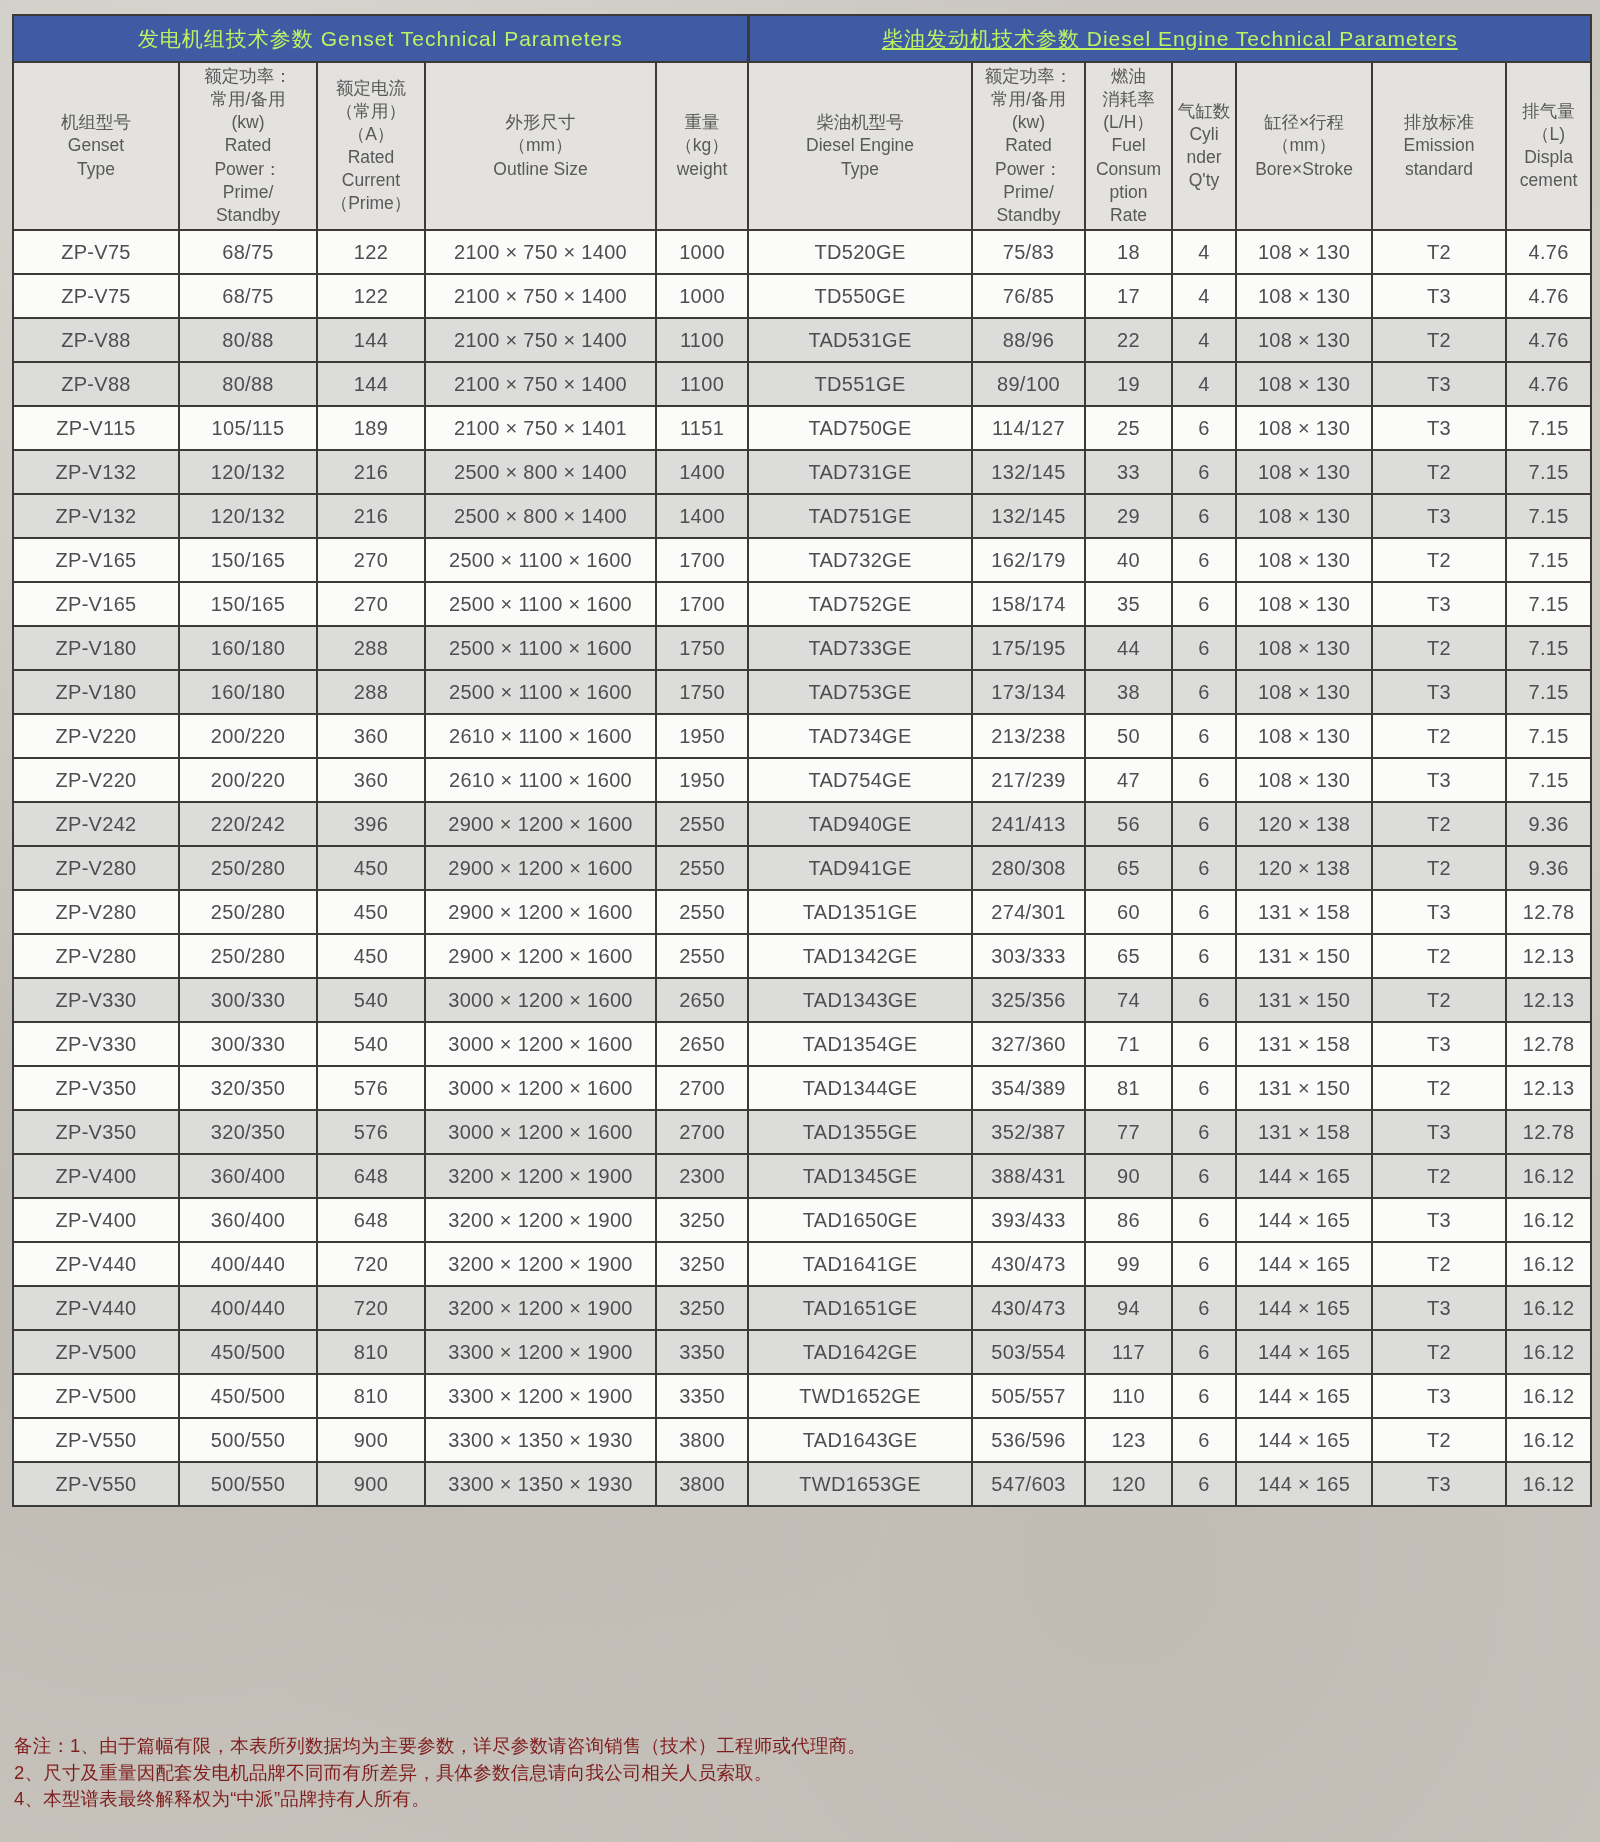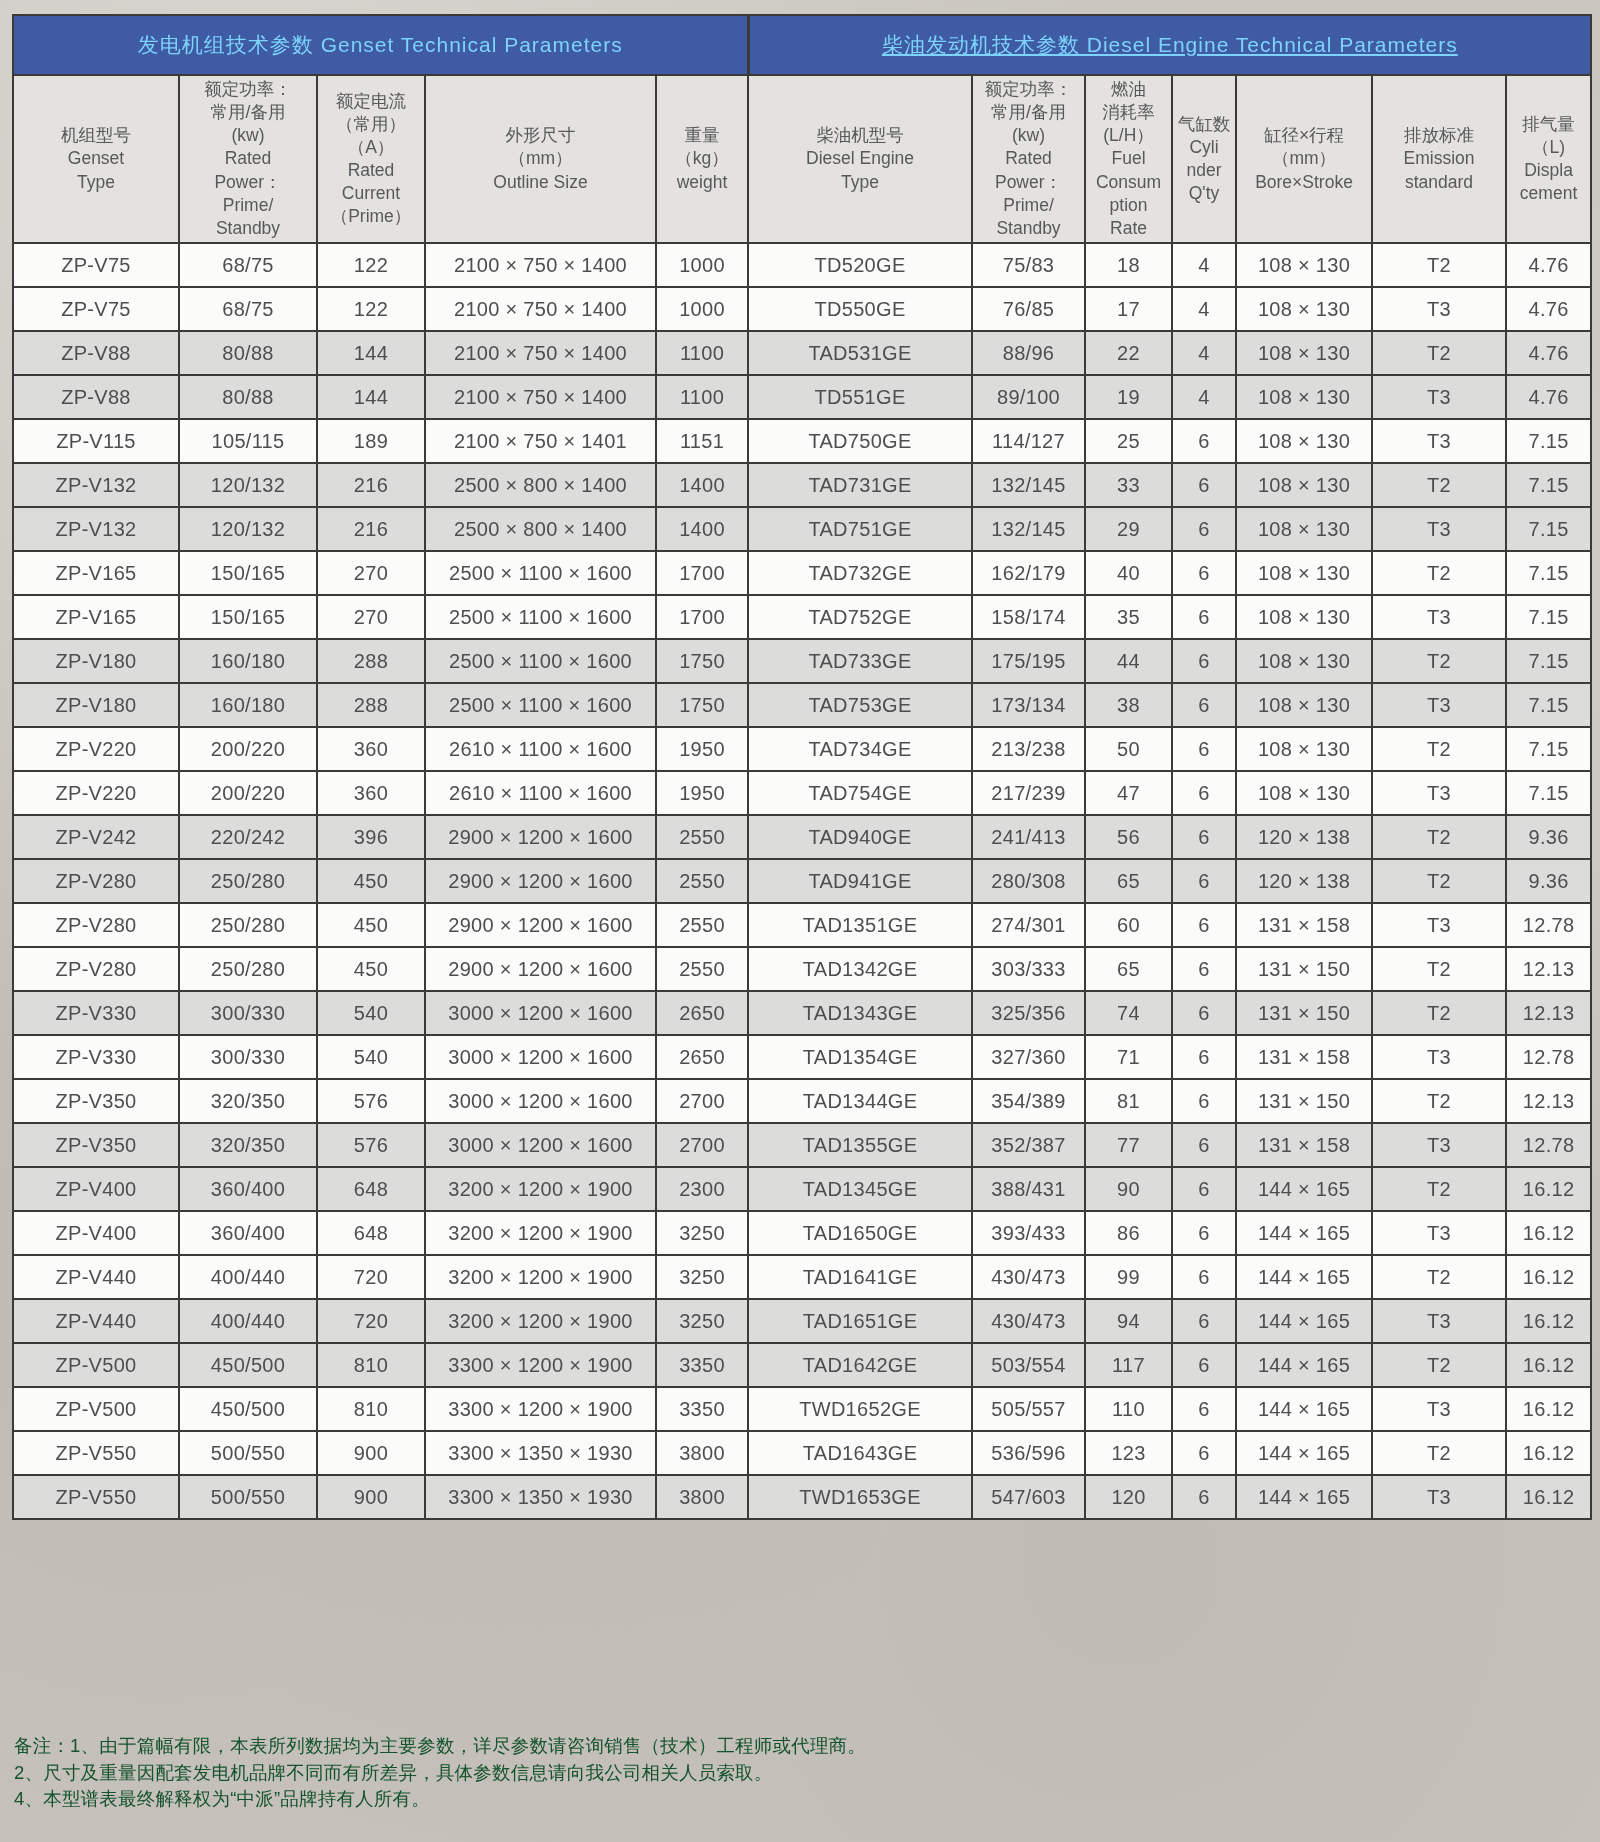--- a/index.html
+++ b/index.html
@@ -10,32 +10,32 @@
       radial-gradient(circle at 15% 8%, rgba(255,255,255,.28), transparent 42%),
       radial-gradient(circle at 85% 30%, rgba(255,255,255,.14), transparent 38%),
       radial-gradient(circle at 70% 85%, rgba(110,104,94,.10), transparent 45%),
       radial-gradient(circle at 10% 70%, rgba(110,104,94,.12), transparent 40%),
       #c9c5be;
   }
   .table-wrap{position:absolute;left:12px;top:14px;}
   table{border-collapse:collapse;table-layout:fixed;width:1578px;}
   th,td{border:2px solid #3b3a38;text-align:center;vertical-align:middle;padding:0 2px;box-sizing:border-box;}
   tr.section-row th{
-    height:60px;background:#3e5ba4;color:#7dd3fc;
+    height:47px;background:#3e5ba4;color:#bef264;
     font-size:21px;font-weight:normal;letter-spacing:1px;
   }
   th.section-diesel{border-left:3px solid #3b3a38;text-decoration:underline;}
   tr.cols-row th{
     height:168px;background:#e3e2df;color:#59595b;
     font-size:17.5px;font-weight:normal;white-space:pre-line;line-height:1.32;
   }
   tbody td{height:44px;font-size:20px;color:#4e4e50;letter-spacing:.3px;}
   tr.light td{background:#fbfbf9;}
   tr.dark td{background:#dcdcda;}
-  .notes{position:absolute;left:14px;top:1733px;font-size:18.5px;color:#14532d;line-height:26.5px;letter-spacing:.2px;}
+  .notes{position:absolute;left:14px;top:1733px;font-size:18.5px;color:#7f1d1d;line-height:26.5px;letter-spacing:.2px;}
 </style>
 </head>
 <body>
 
 <div class="table-wrap">
   <table>
     <colgroup>
       <col style="width:166px">
         <col style="width:138px">
         <col style="width:108px">

